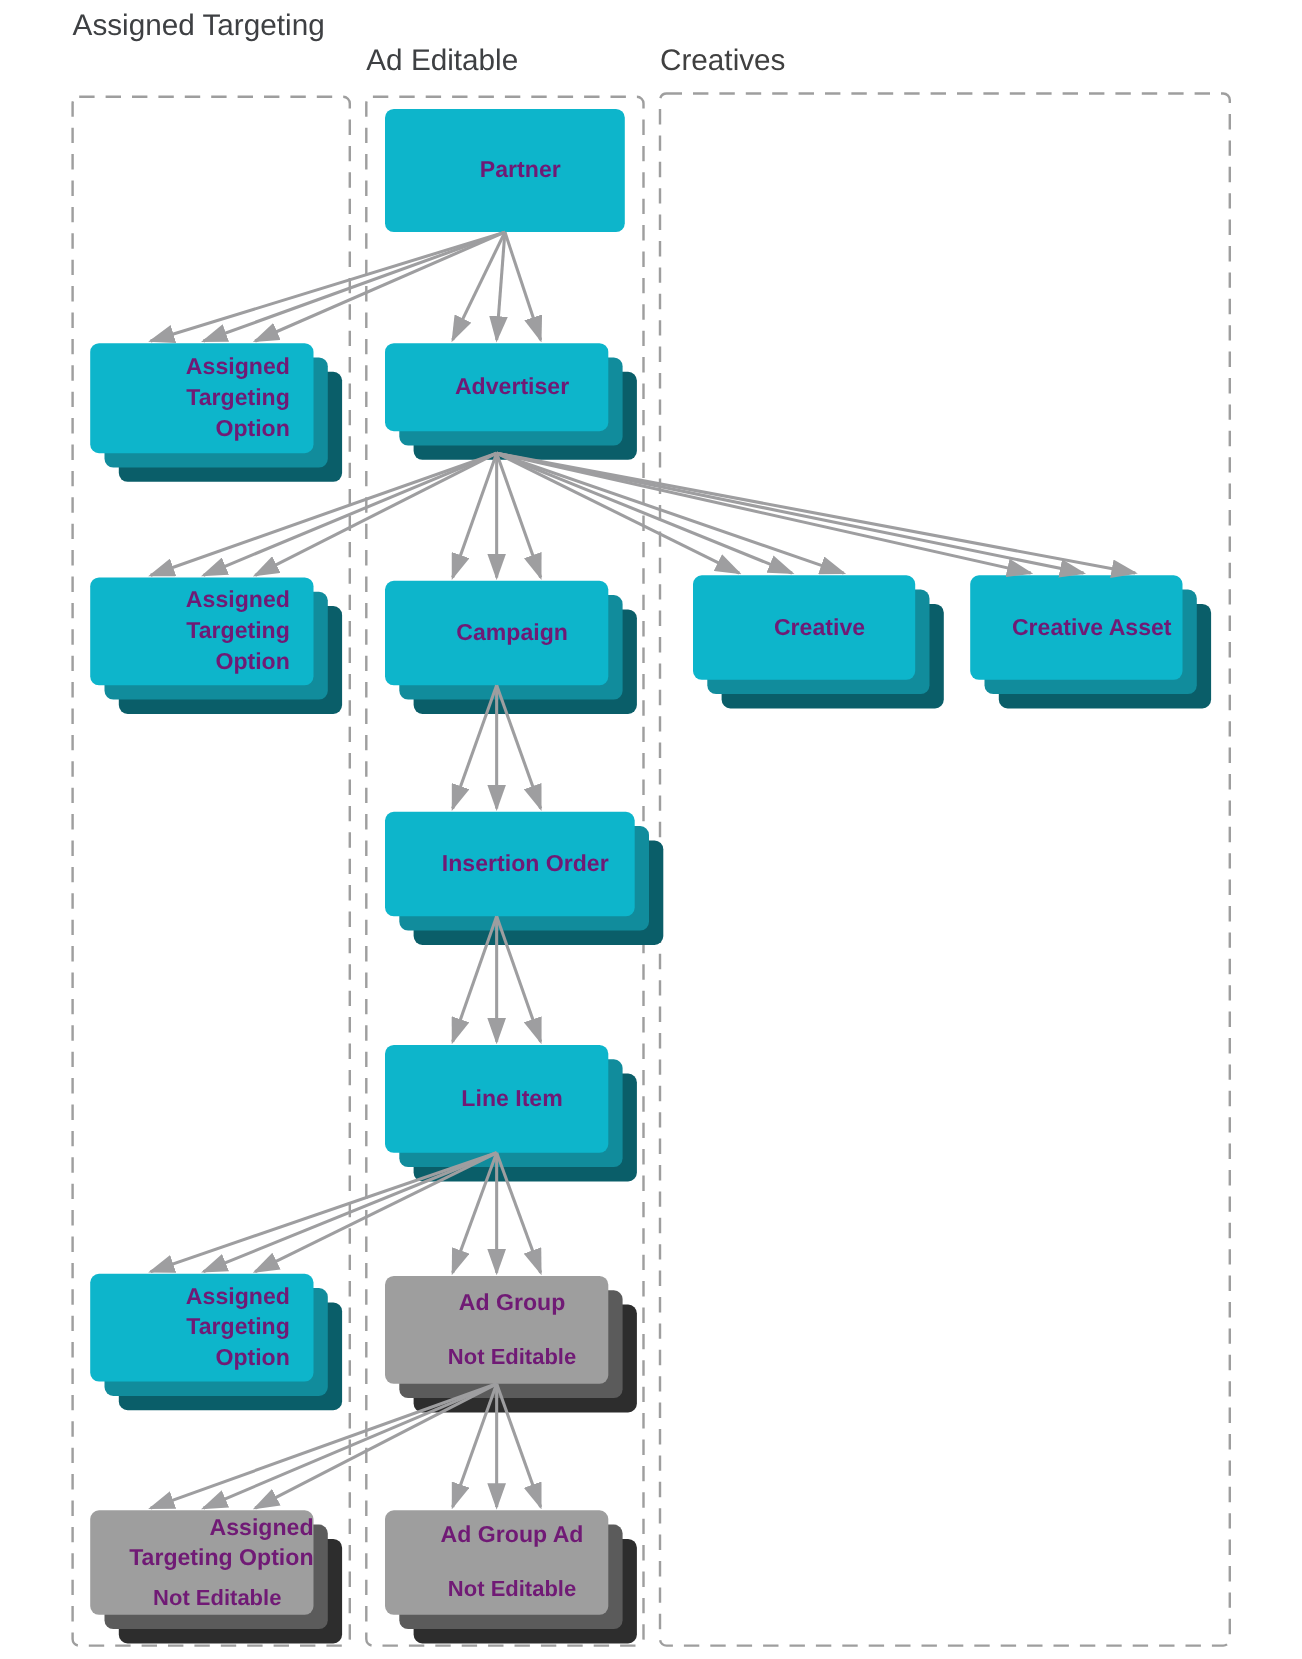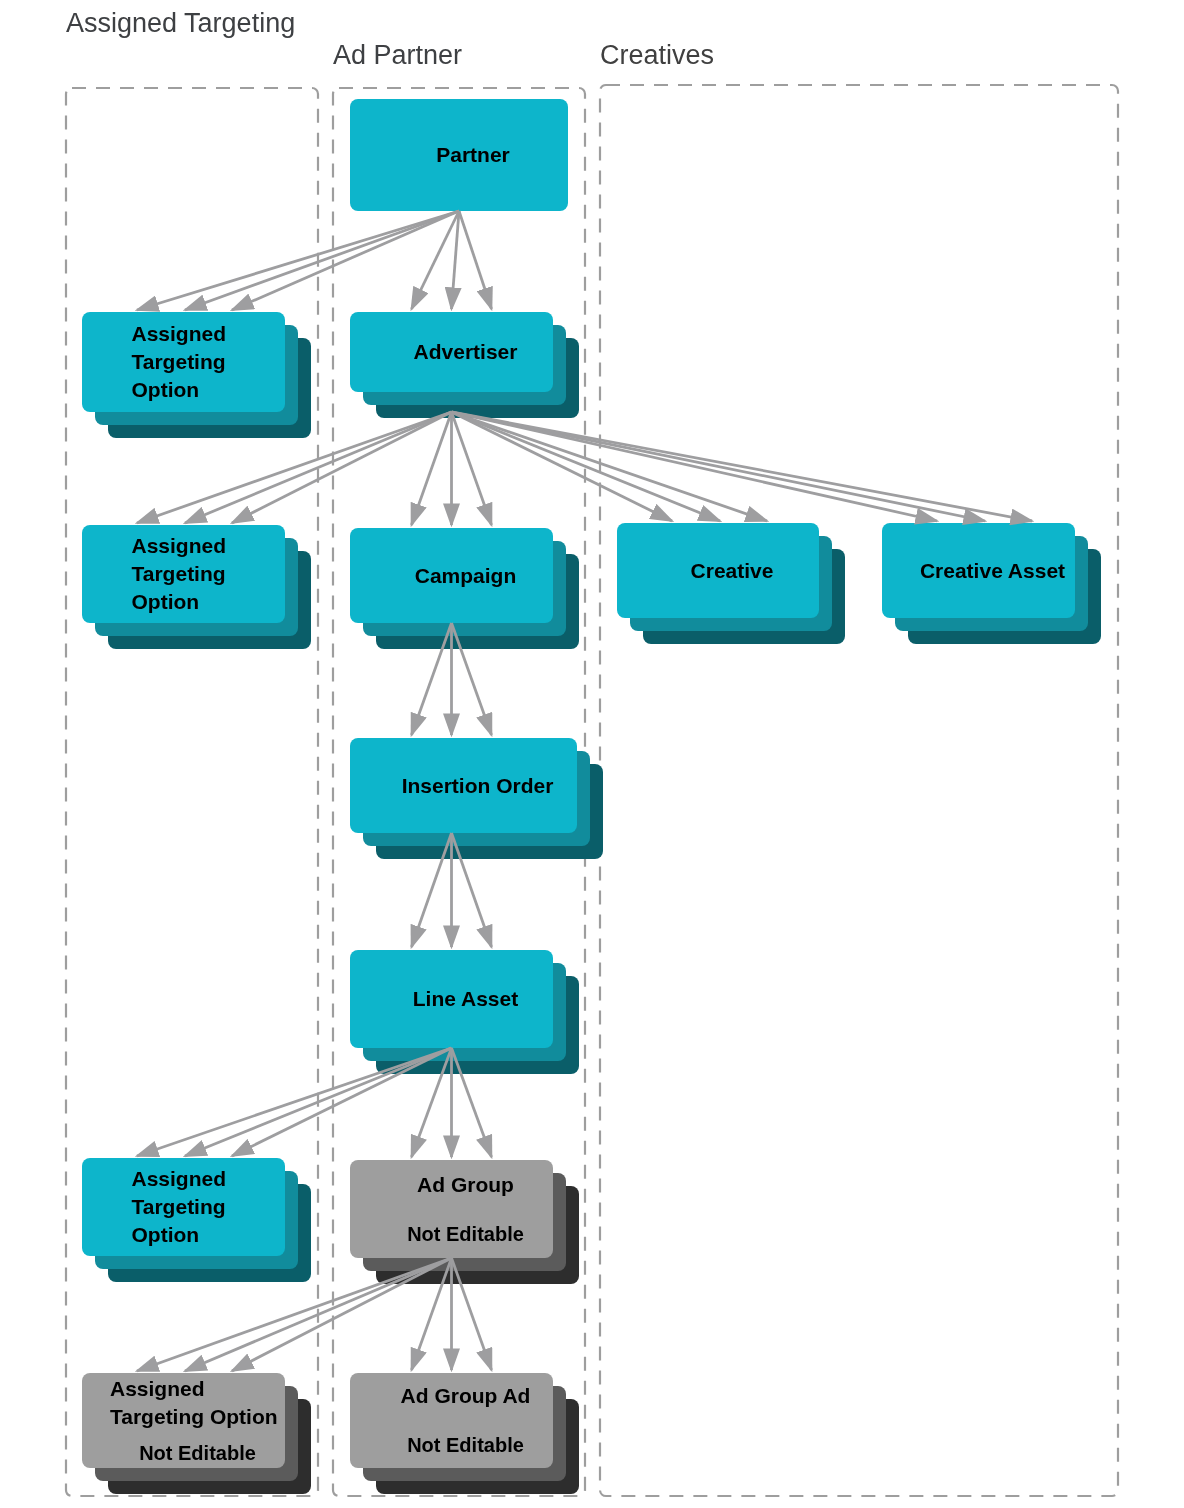--- a/index.html
+++ b/index.html
@@ -13,21 +13,21 @@
     position:absolute;left:0;right:0;
     font-size:27px;line-height:1.3;color:#3e4043;font-weight:400;
     white-space:pre-line;
   }
   
   .node{position:absolute;z-index:2;}
   .node .layer{position:absolute;inset:0;border-radius:8px;}
   .node .front{
     position:absolute;inset:0;border-radius:8px;
     display:flex;flex-direction:column;align-items:center;justify-content:center;
-    text-align:left;color:#000000;font-weight:700;font-size:21px;line-height:1.33;padding-left:28px;
+    text-align:right;color:#701a75;font-weight:700;font-size:21px;line-height:1.33;padding-left:28px;
   }
   .node.teal .front{background:var(--teal);}
   .node.teal .mid{background:var(--teal-mid);}
   .node.teal .back{background:var(--teal-back);}
   .node.gray .front{background:var(--gray);}
   .node.gray .mid{background:var(--gray-mid);}
   .node.gray .back{background:var(--gray-back);}
   .node .mid{transform:translate(13px,13px);}
   .node .back{transform:translate(26px,26px);}
   .lbl{display:inline-block;}
@@ -38,21 +38,21 @@
   svg.overlay{position:absolute;left:0;top:0;z-index:3;pointer-events:none;}
   svg.borders{position:absolute;left:0;top:0;z-index:0;pointer-events:none;}
 </style>
 </head>
 <body style="--teal: #0DB5CB; --teal-mid: #118C9C; --teal-back: #0A5E69; --gray: #9E9E9E; --gray-mid: #5B5B5B; --gray-back: #2D2D2D;">
 
 <div class="column" style="left:66px;top:88px;width:252px;height:1408px">
   <span class="col-title" style="top: -82px; color: rgb(62, 64, 67);">Assigned Targeting</span>
 </div>
 <div class="column" style="left:333px;top:88px;width:252px;height:1408px">
-  <span class="col-title" style="top: -50px; color: rgb(62, 64, 67);">Ad Partner</span>
+  <span class="col-title" style="top: -50px; color: rgb(62, 64, 67);">Ad Editable</span>
 </div>
 <div class="column" style="left:600px;top:85px;width:518px;height:1411px">
   <span class="col-title" style="top: -47px; color: #404040;">Creatives</span>
 </div>
 
 <div class="node teal" style="left:350px;top:99px;width:218px;height:112px">
   <div class="front">
       <span class="lbl">Partner</span>
     </div>
 </div>
@@ -82,21 +82,21 @@
 </div>
 
 <div class="node teal" style="left:350px;top:528px;width:203px;height:95px">
   <div class="layer back"></div>
   <div class="layer mid"></div>
   <div class="front">
       <span class="lbl">Campaign</span>
     </div>
 </div>
 
-<div class="node teal" style="left:617px;top:523px;width:202px;height:95px">
+<div class="node teal" style="left:630px;top:523px;width:202px;height:95px">
   <div class="layer back"></div>
   <div class="layer mid"></div>
   <div class="front">
       <span class="lbl">Creative</span>
     </div>
 </div>
 
 <div class="node teal" style="left:882px;top:523px;width:193px;height:95px">
   <div class="layer back"></div>
   <div class="layer mid"></div>
@@ -110,21 +110,21 @@
   <div class="layer mid"></div>
   <div class="front">
       <span class="lbl">Insertion Order</span>
     </div>
 </div>
 
 <div class="node teal" style="left:350px;top:950px;width:203px;height:98px">
   <div class="layer back"></div>
   <div class="layer mid"></div>
   <div class="front">
-      <span class="lbl">Line Asset</span>
+      <span class="lbl">Line Item</span>
     </div>
 </div>
 
 <div class="node teal" style="left:82px;top:1158px;width:203px;height:98px">
   <div class="layer back"></div>
   <div class="layer mid"></div>
   <div class="front">
       <span class="lbl w130">Assigned Targeting Option</span>
     </div>
 </div>

